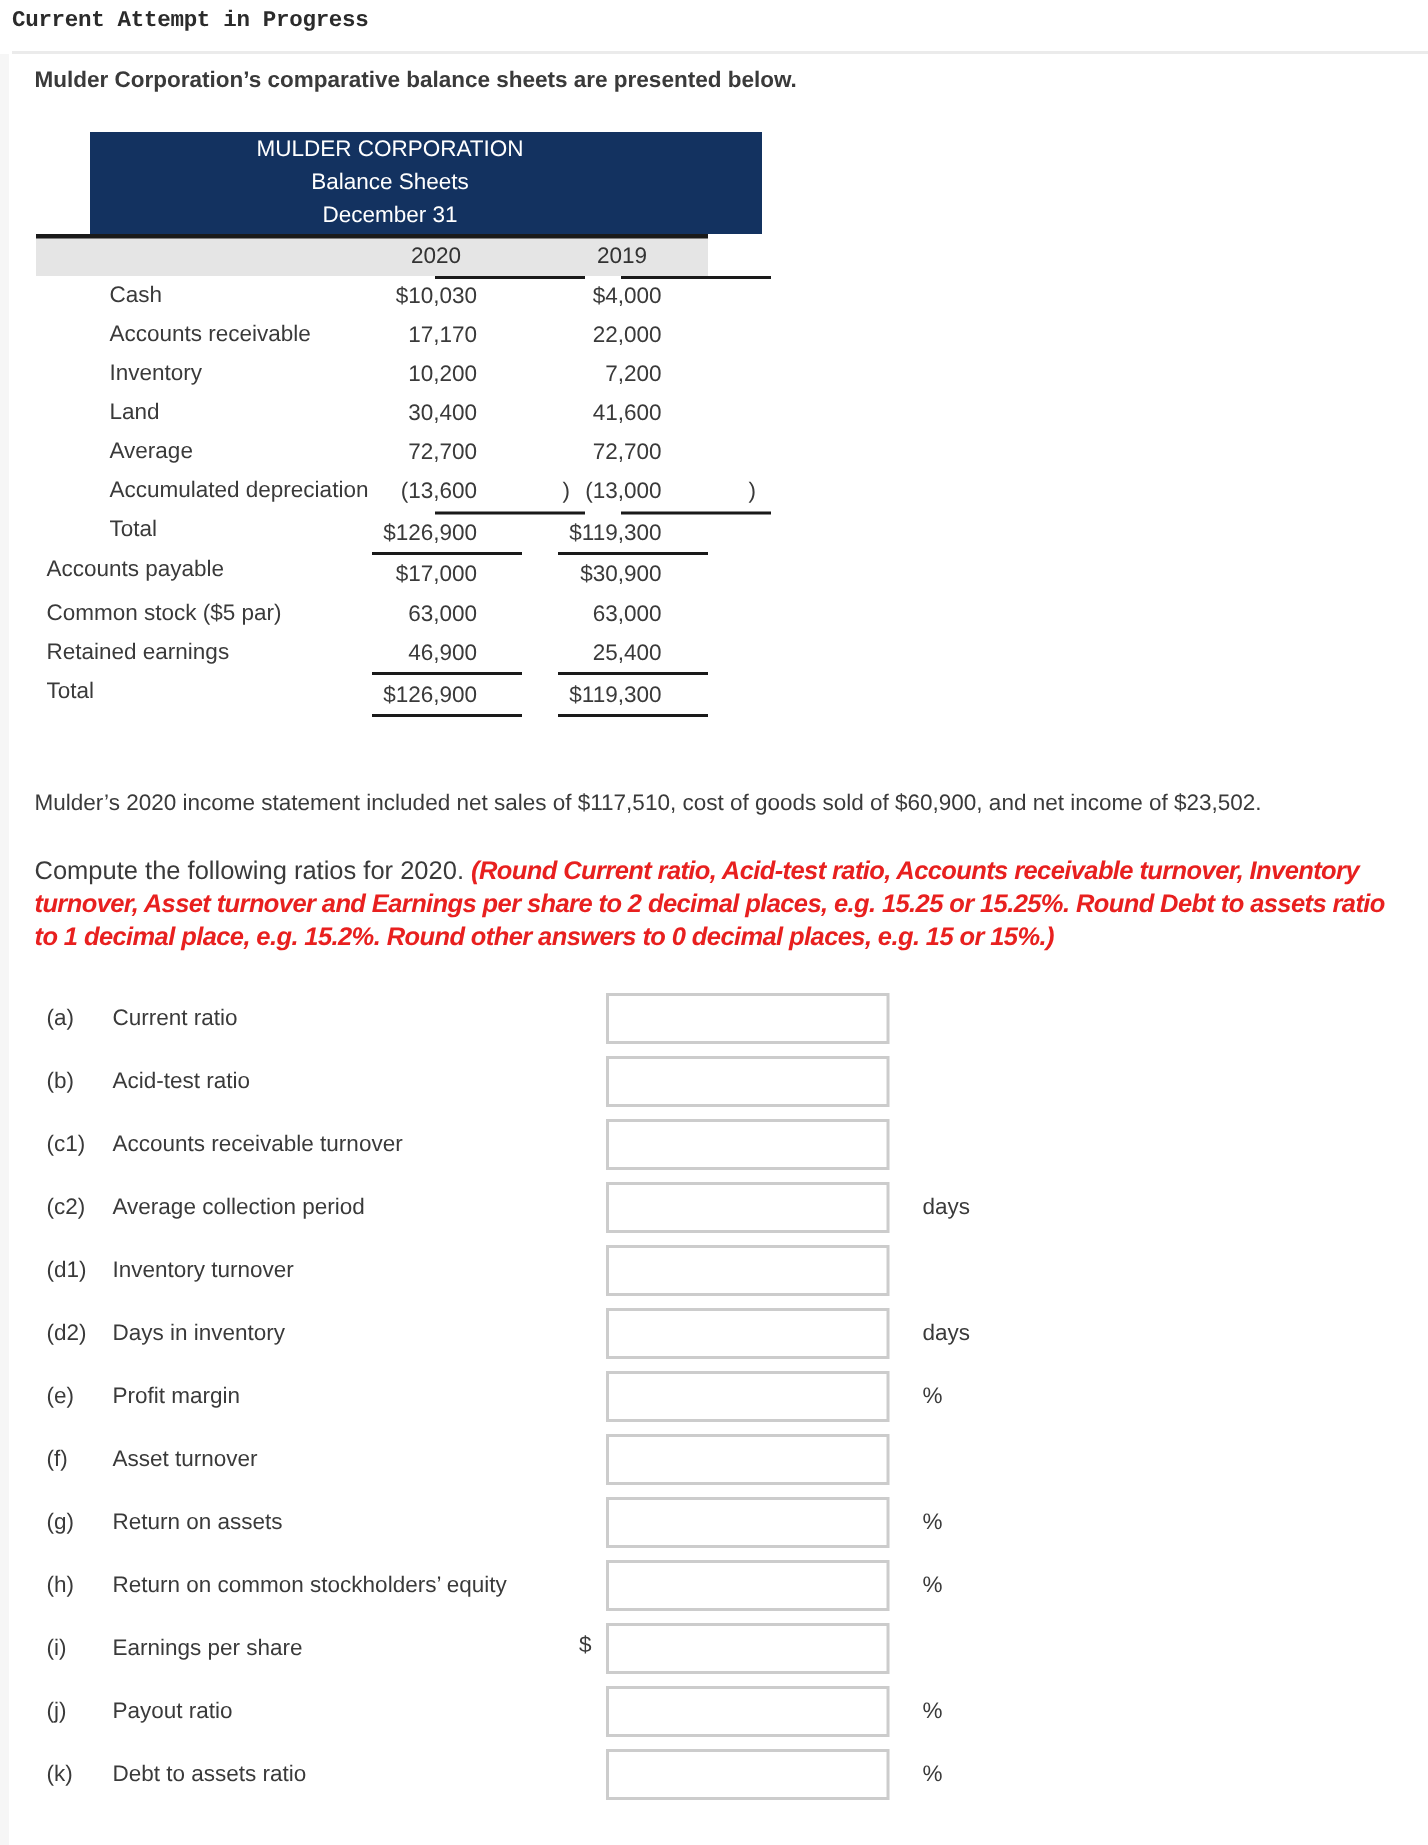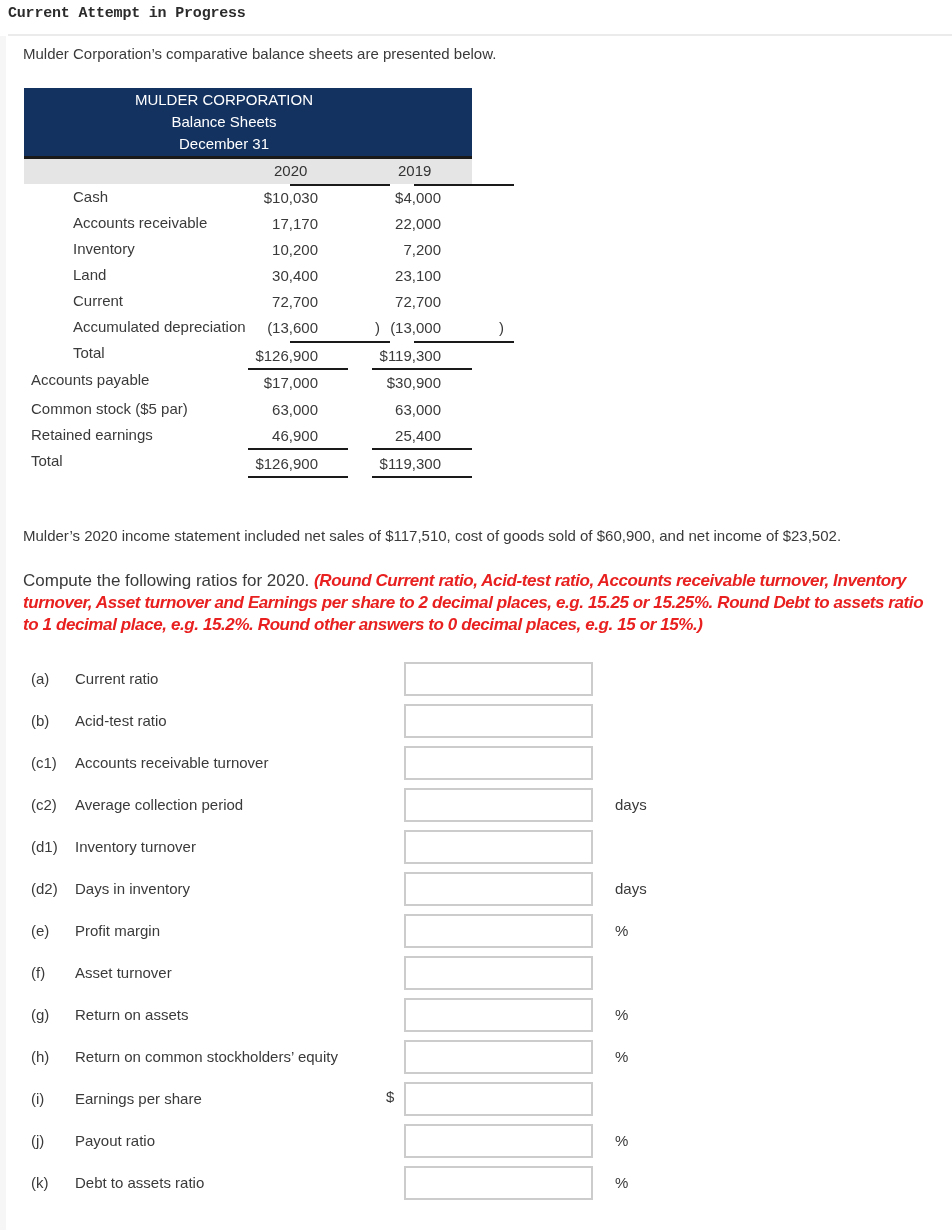--- a/index.html
+++ b/index.html
@@ -5,27 +5,27 @@
   html, body { margin:0; padding:0; background:#ffffff; }
   body {
     width:952px; height:1230px; position:relative; overflow:hidden;
     font-family:"Liberation Sans", sans-serif; color:#333;
   }
   .left-rail { position:absolute; left:0; top:36px; width:6px; height:1194px; background:#f6f6f6; }
   .attempt-title {
     position:absolute; left:8px; top:5px; font-size:15px; font-weight:bold; color:#2b2b2b; letter-spacing:-0.2px;font-family:Liberation Mono, monospace;
   }
   .top-divider { position:absolute; left:8px; right:0; top:34px; height:2px; background:#ebebeb; }
-  .intro { position:absolute; left:23px; top:45px; font-size:15px; color:#3a3a3a; }
+  .intro { position:absolute; left:23px; top:45px; font-size:15px; color:#3a3a3a;font-weight:bold; }
 
   
   .bs { position:absolute; left:24px; top:88px; width:448px; }
   .bs-header {
     background:#133260; color:#ffffff; text-align:center; width:448px; height:68px;
-    font-size:15px; line-height:22px; padding-top:1px; box-sizing:border-box;
+    font-size:15px; line-height:22px; padding-top:1px; box-sizing:border-box;margin-left:36px;
   }
   .bs-header .hdr-line { display:block; position:relative; left:-24px; }
   .bs-yearbar {
     position:relative; height:28px; background:#e5e5e5; border-top:3px solid #1a1a1a; box-sizing:border-box;
   }
   .yr { position:absolute; top:3px; font-size:15px; color:#333; }
   .yr-2020 { left:250px; }
   .yr-2019 { left:374px; }
   .bs-row { position:relative; height:26px; }
   .bs-row .lbl { position:absolute; left:7px; top:4px; font-size:15px; color:#3a3a3a; }
@@ -84,24 +84,24 @@
       <span class="v2019">22,000</span>
     </div>
     <div class="bs-row">
       <span class="lbl">Inventory</span>
       <span class="v2020">10,200</span>
       <span class="v2019">7,200</span>
     </div>
     <div class="bs-row">
       <span class="lbl">Land</span>
       <span class="v2020">30,400</span>
-      <span class="v2019">23,100</span>
-    </div>
-    <div class="bs-row">
-      <span class="lbl">Current</span>
+      <span class="v2019">41,600</span>
+    </div>
+    <div class="bs-row">
+      <span class="lbl">Average</span>
       <span class="v2020">72,700</span>
       <span class="v2019">72,700</span>
     </div>
     <div class="bs-row">
       <span class="lbl">Accumulated depreciation</span>
       <span class="v2020">(13,600</span>
       <span class="paren" style="left:309px;">)</span>
       <span class="v2019">(13,000</span>
       <span class="paren" style="left:433px;">)</span>
     </div>

